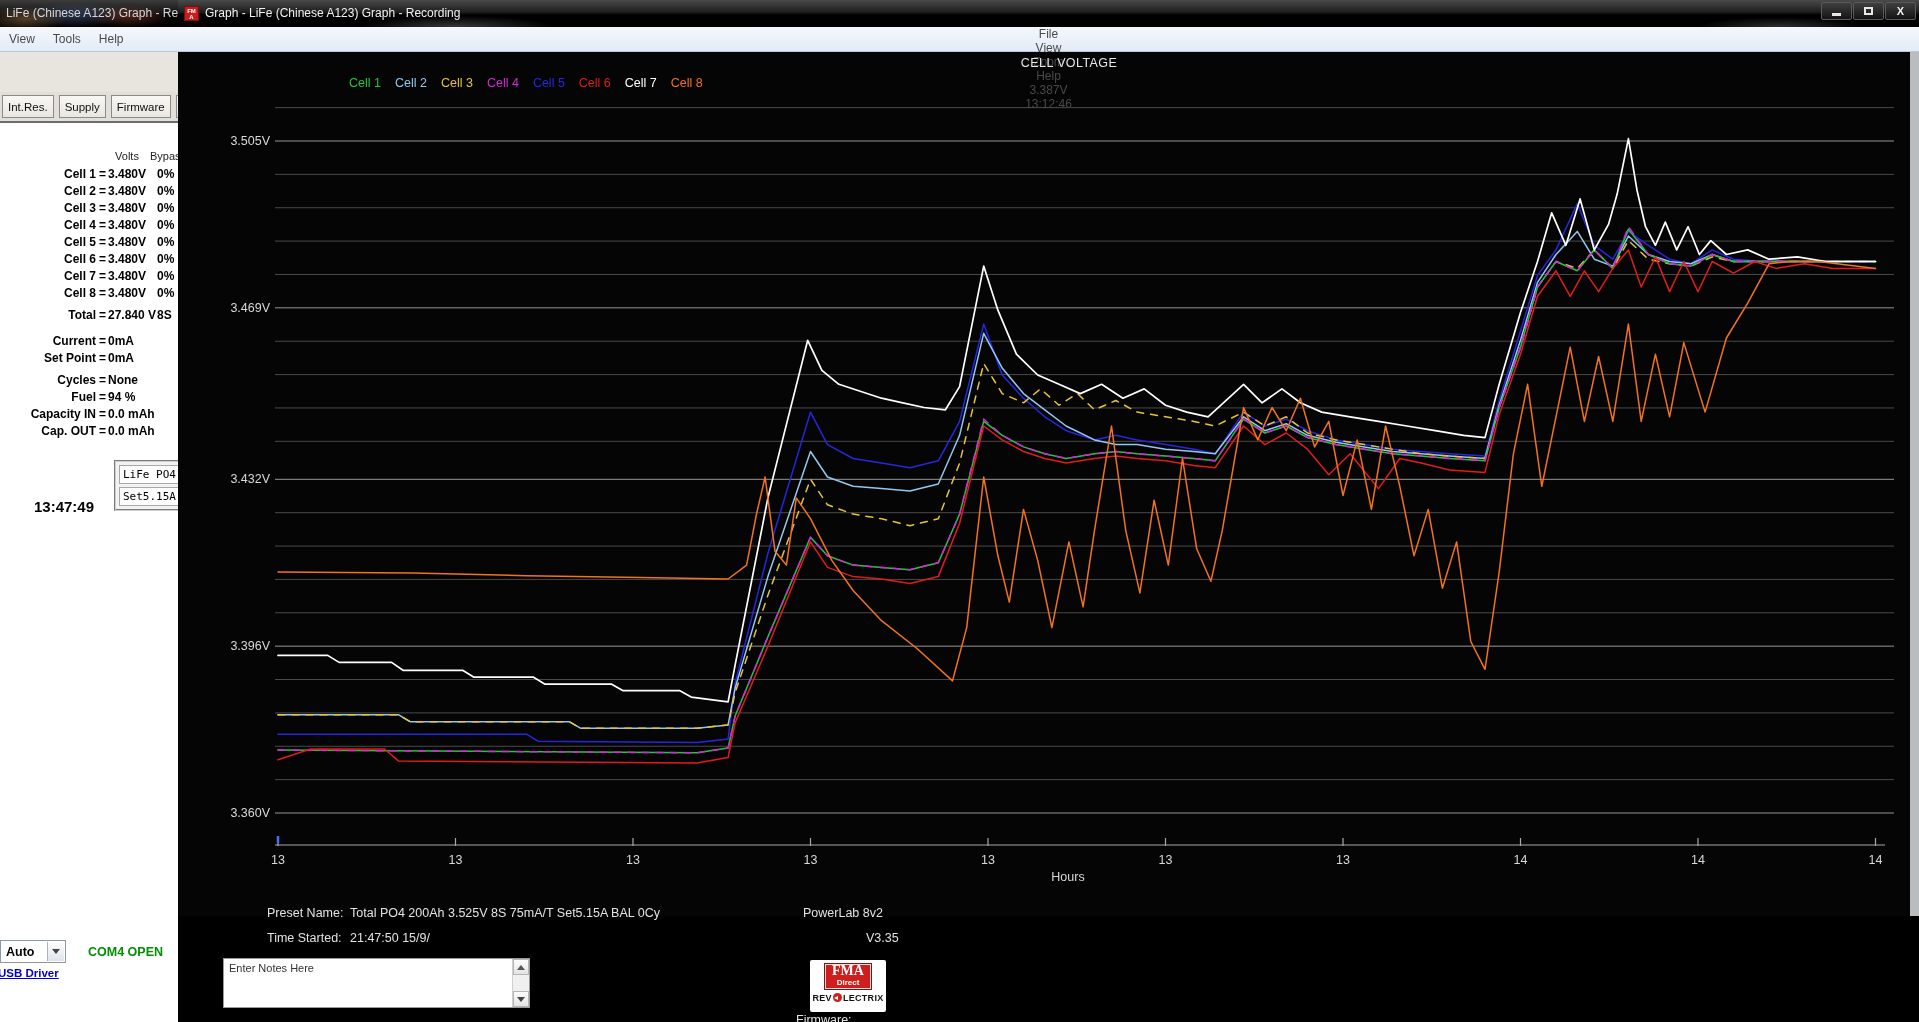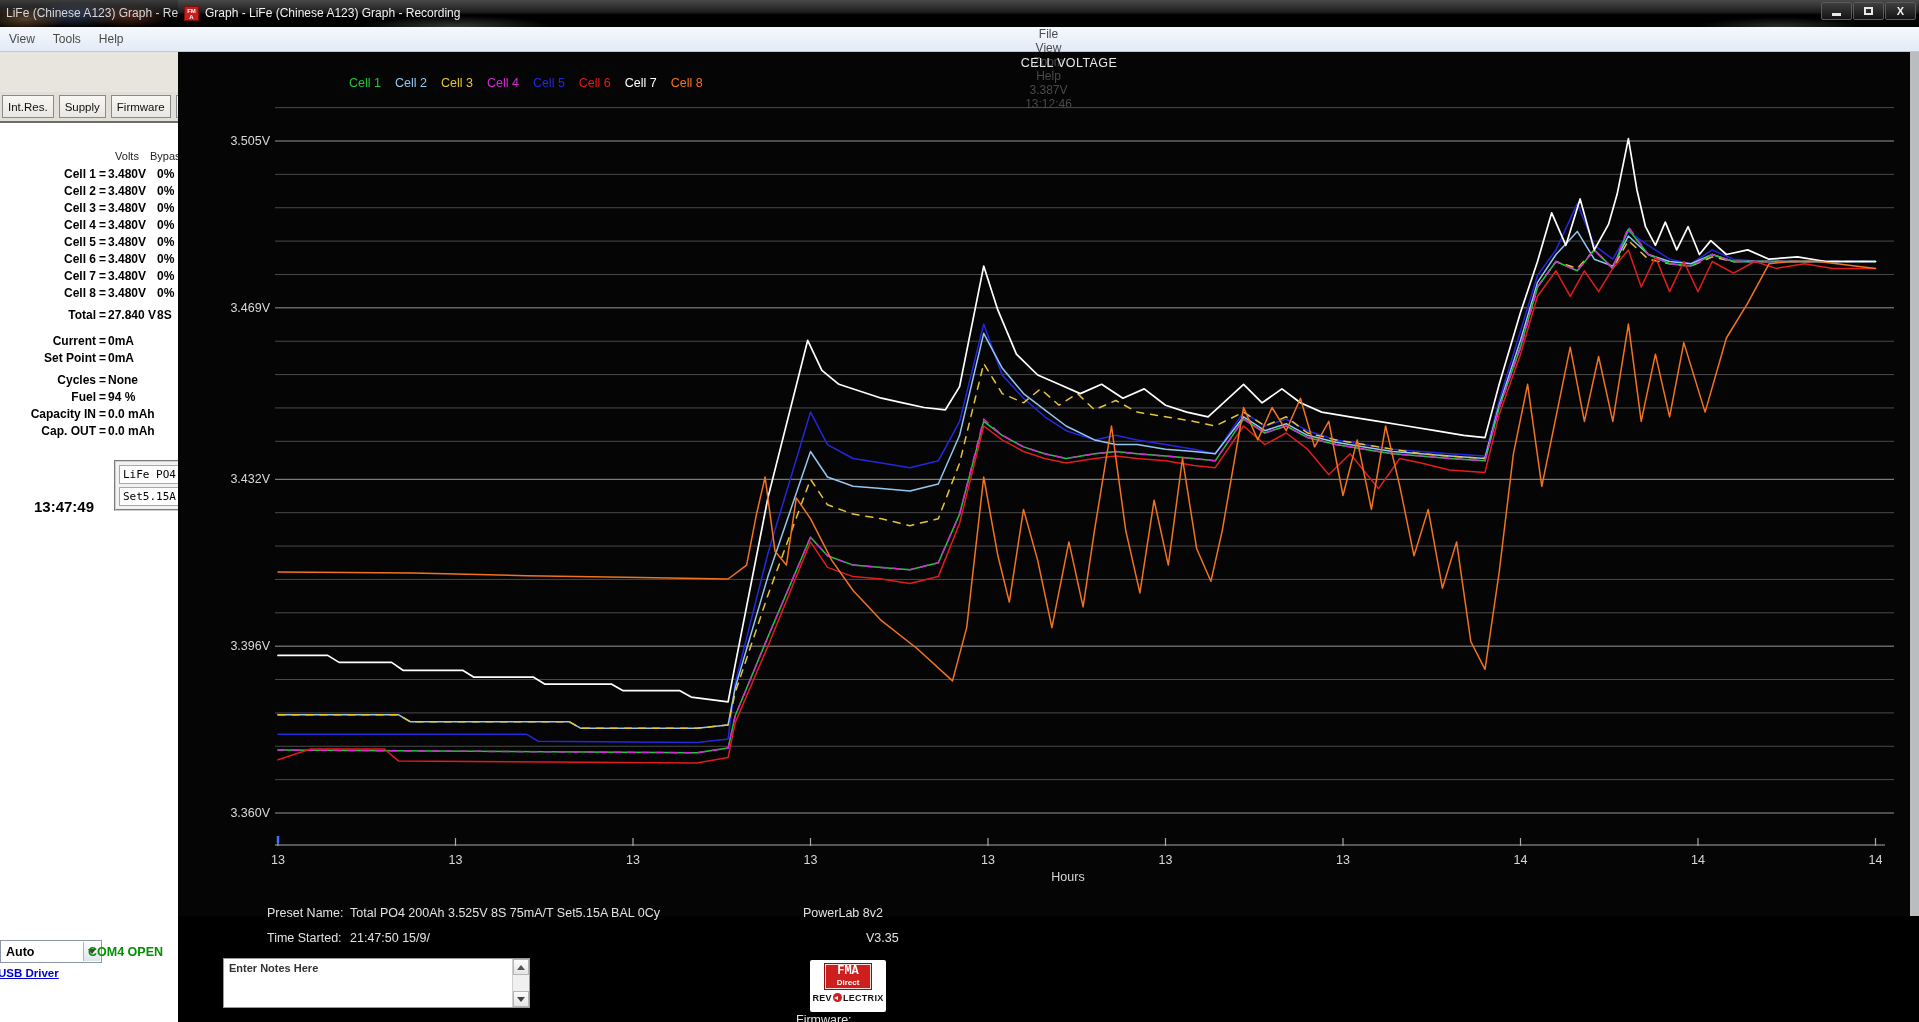--- a/index.html
+++ b/index.html
@@ -40,21 +40,21 @@
   .r-extra { position:absolute; left:157px; }
   .grp-gap-sm { height:5px; } .grp-gap-md { height:9px; }
 
   #clock { position:absolute; left:34px; top:498px; font-size:15px; font-weight:bold; color:#000; }
   #preset-box { position:absolute; left:114px; top:460px; width:110px; border:2px groove #cfcfcf;
                 background:#f2f2f2; padding:3px; }
   .preset-line { border:1px solid #a8a8a8; background:#fdfdfd; font-family:"DejaVu Sans Mono", monospace;
                  font-size:11px; color:#000; padding:2px 3px; white-space:nowrap; }
   .preset-line + .preset-line { margin-top:3px; }
 
-  #com-select { position:absolute; left:0; top:940px; width:102px; height:23px; background:#fff;
+  #com-select { position:absolute; left:0; top:940px; width:66px; height:23px; background:#fff;
                 border:1px solid #8a98a8; display:flex; align-items:center; font-size:12.5px;
                 font-weight:bold; color:#000; padding-left:5px; }
   #com-select .arrow-box { position:absolute; right:1px; top:1px; bottom:1px; width:17px;
                 background:linear-gradient(180deg,#fdfdfd,#dfe5ec); border-left:1px solid #aab4c0;
                 display:flex; align-items:center; justify-content:center; }
   .down-tri { width:0; height:0; border-left:4px solid transparent; border-right:4px solid transparent;
               border-top:5px solid #444; }
   #com-status { position:absolute; left:88px; top:945px; font-size:12.5px; font-weight:bold; color:#009100; }
   #usb-link { position:absolute; left:-2px; top:967px; font-size:11.5px; font-weight:bold;
               color:#0000cc; text-decoration:underline; }
@@ -84,33 +84,33 @@
                 display:flex; align-items:center; font-size:12px; color:#4a4a4a;flex-direction:column; }
   #right-strip { position:absolute; right:0; top:52px; bottom:0; width:9px; background:#b9bdc0; }
 
   #graph-title { position:absolute; left:891px; top:56px; transform:translateX(-50%);
                  color:#e8e8e8; font-size:12.5px; letter-spacing:.4px; }
   #legend { position:absolute; left:171px; top:76px; display:flex; gap:14px; font-size:12.5px; }
   #chart { position:absolute; left:0; top:52px; }
 
   .fw-footer-text { position:absolute; color:#e2e2e2; font-size:12.5px; white-space:nowrap; }
   #notes-box { position:absolute; left:45px; top:958px; width:307px; height:50px;
-               border:1px solid #9a9a9a; background:#fff; display:flex;font-weight:bold; }
+               border:1px solid #9a9a9a; background:#fff; display:flex; }
   #notes-text { flex:1; font-size:11px; color:#333; padding:3px 5px; }
   #notes-scroll { width:17px; background:#f0f0f0; border-left:1px solid #cfcfcf;
                   display:flex; flex-direction:column; justify-content:space-between; }
   .scroll-btn { height:16px; background:linear-gradient(180deg,#fdfdfd,#e4e4e4);
                 border:1px solid #b5b5b5; display:flex; align-items:center; justify-content:center; }
   .up-tri { width:0; height:0; border-left:4px solid transparent; border-right:4px solid transparent;
             border-bottom:5px solid #555; }
   #logo-box { position:absolute; left:632px; top:960px; width:76px; height:52px; background:#fff;
               border-radius:2px; display:flex; flex-direction:column; align-items:center; padding-top:3px; }
   #logo-badge { width:48px; height:27px; background:#ce1f1f; border:1px solid #8a0f0f;
                 box-shadow:inset 0 0 0 1px rgba(255,255,255,.85); text-align:center; color:#fff; }
-  #logo-badge .b-top { font-size:12px; font-weight:bold; font-family:Liberation Mono, monospace; line-height:14px; }
+  #logo-badge .b-top { font-size:14px; font-weight:bold; font-family:Liberation Serif, serif; line-height:14px; }
   #logo-badge .b-bot { font-size:8px; font-weight:bold; line-height:9px; }
   #logo-brand { margin-top:3px; display:flex; align-items:flex-start; font-size:9px; font-weight:bold;
                 color:#111; letter-spacing:.3px; }
   .ring { width:9px; height:9px; border-radius:50%; background:#ce1f1f; margin:0 1px; position:relative; }
   .ring::after { content:""; position:absolute; left:1px; top:3px; width:0; height:0;
                  border-top:2px solid transparent; border-bottom:2px solid transparent;
                  border-right:4px solid #fff; }
 </style>
 </head>
 <body>

